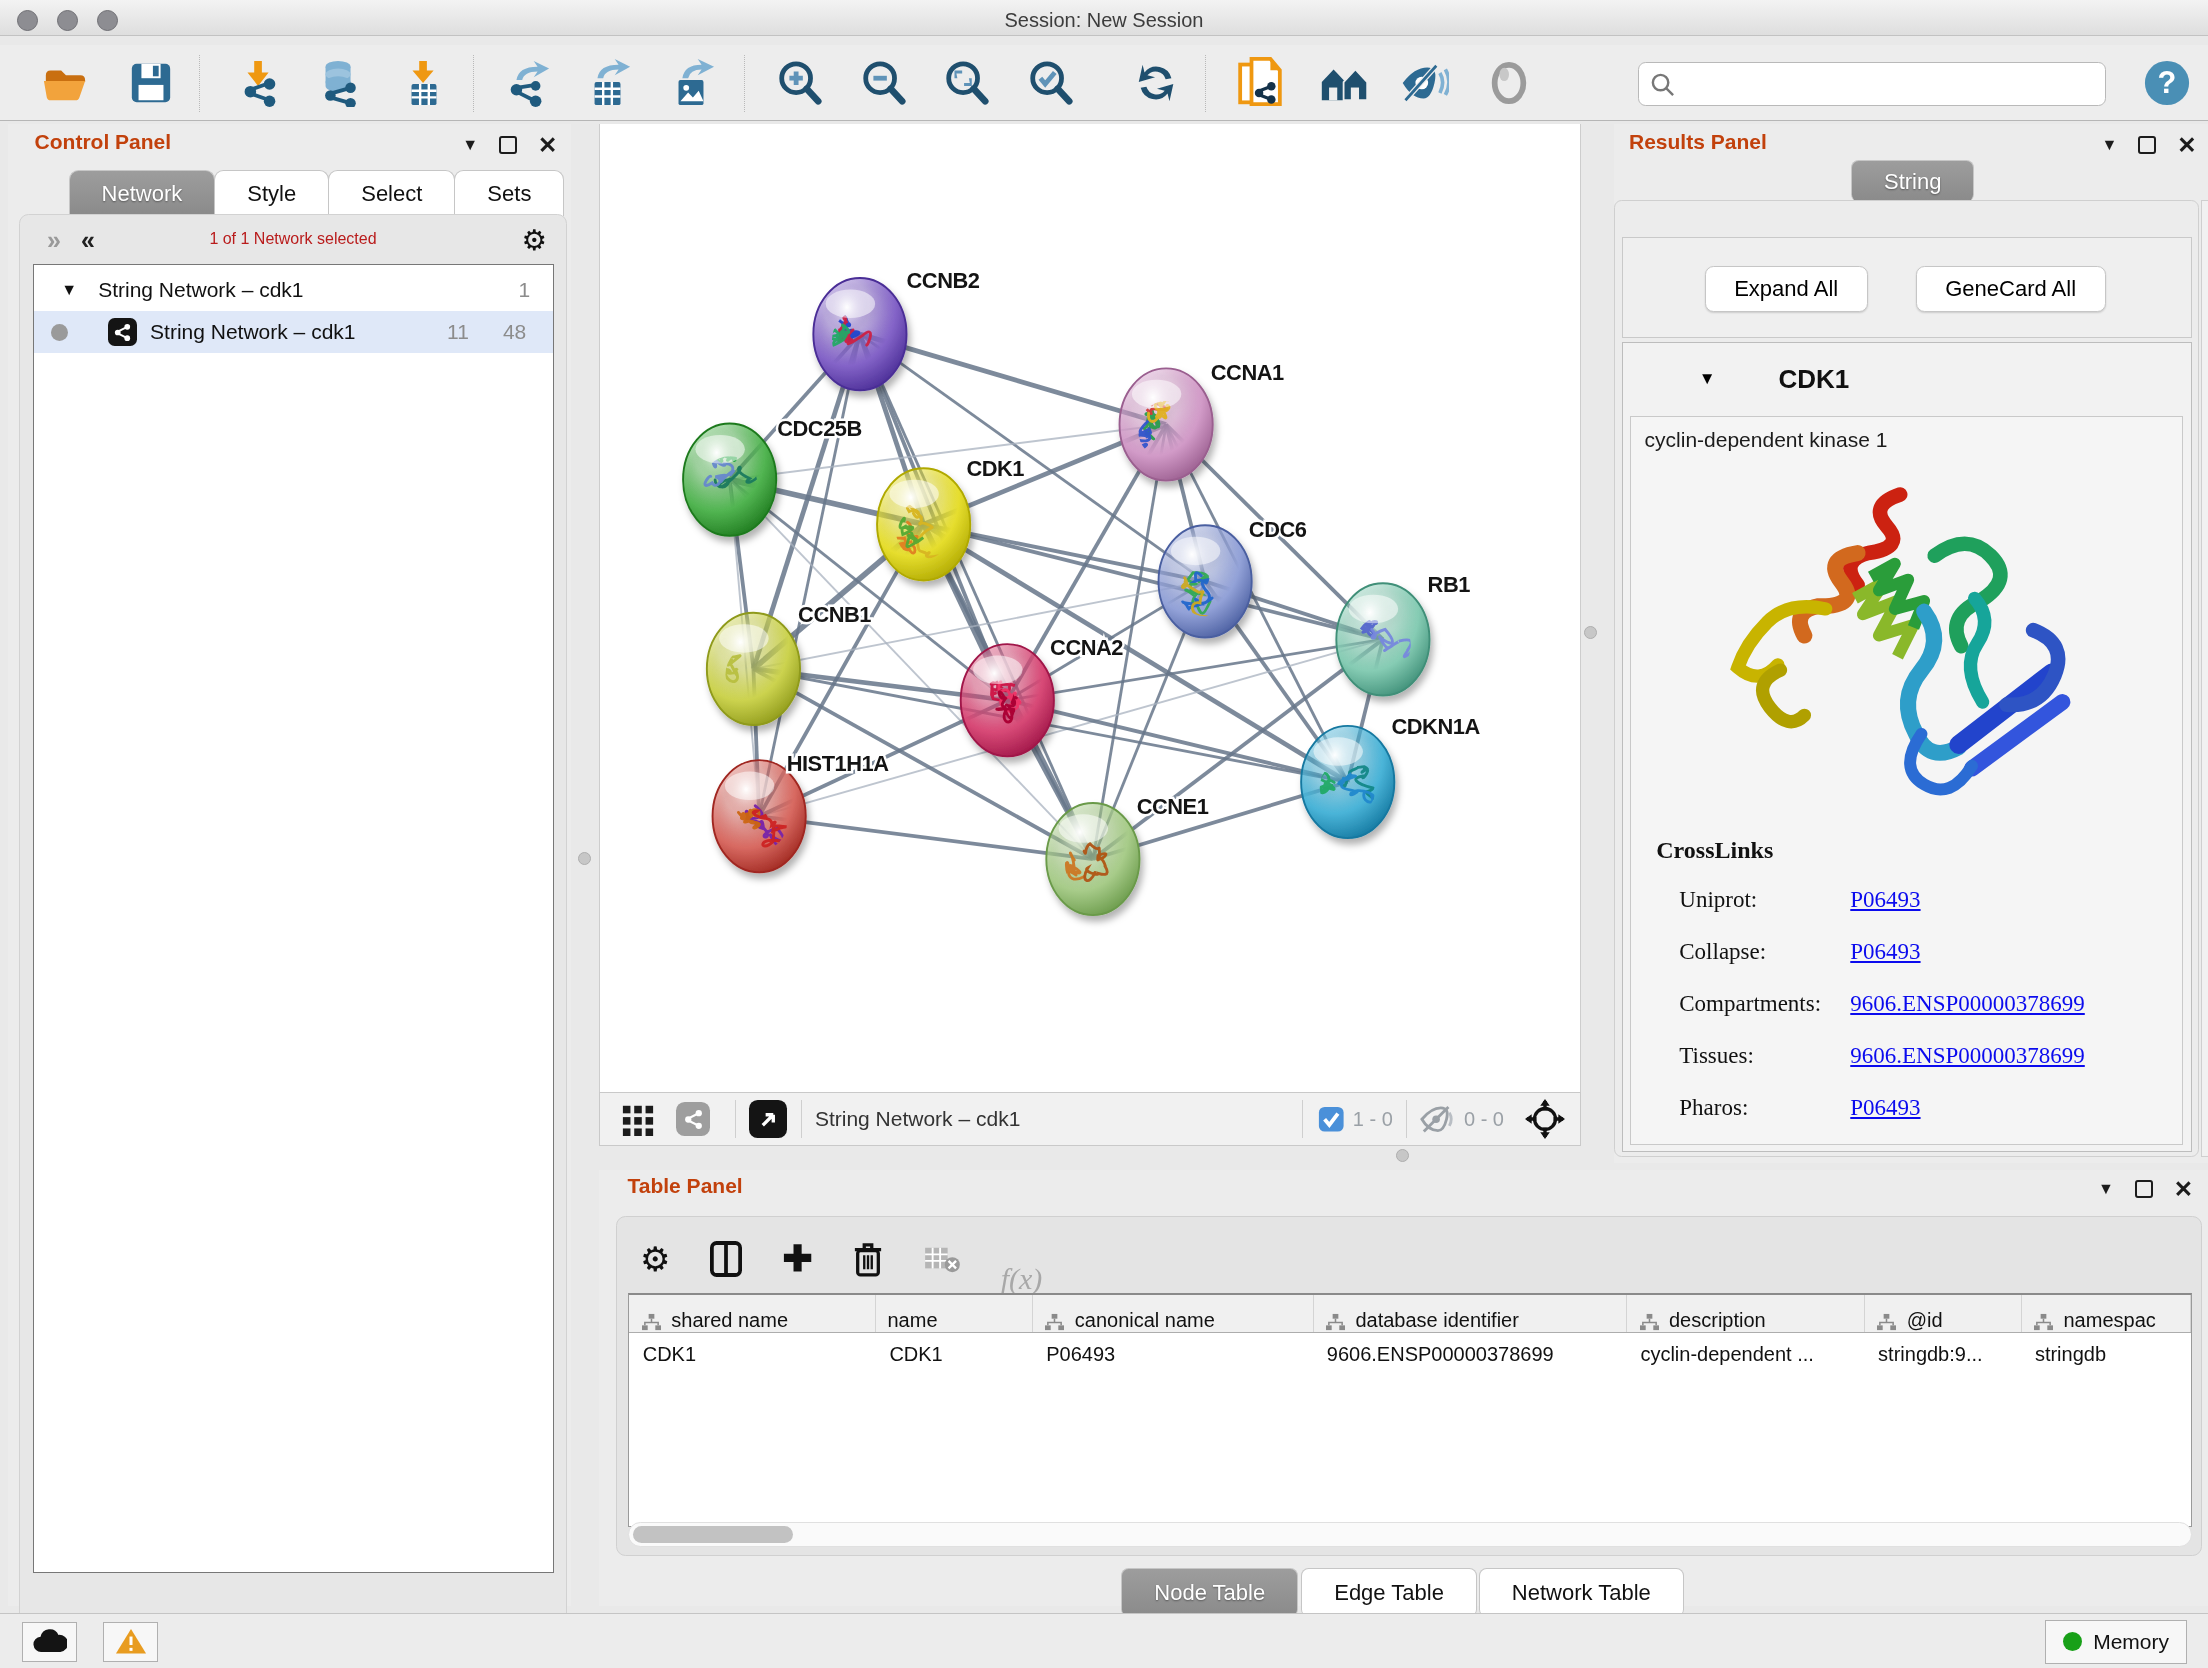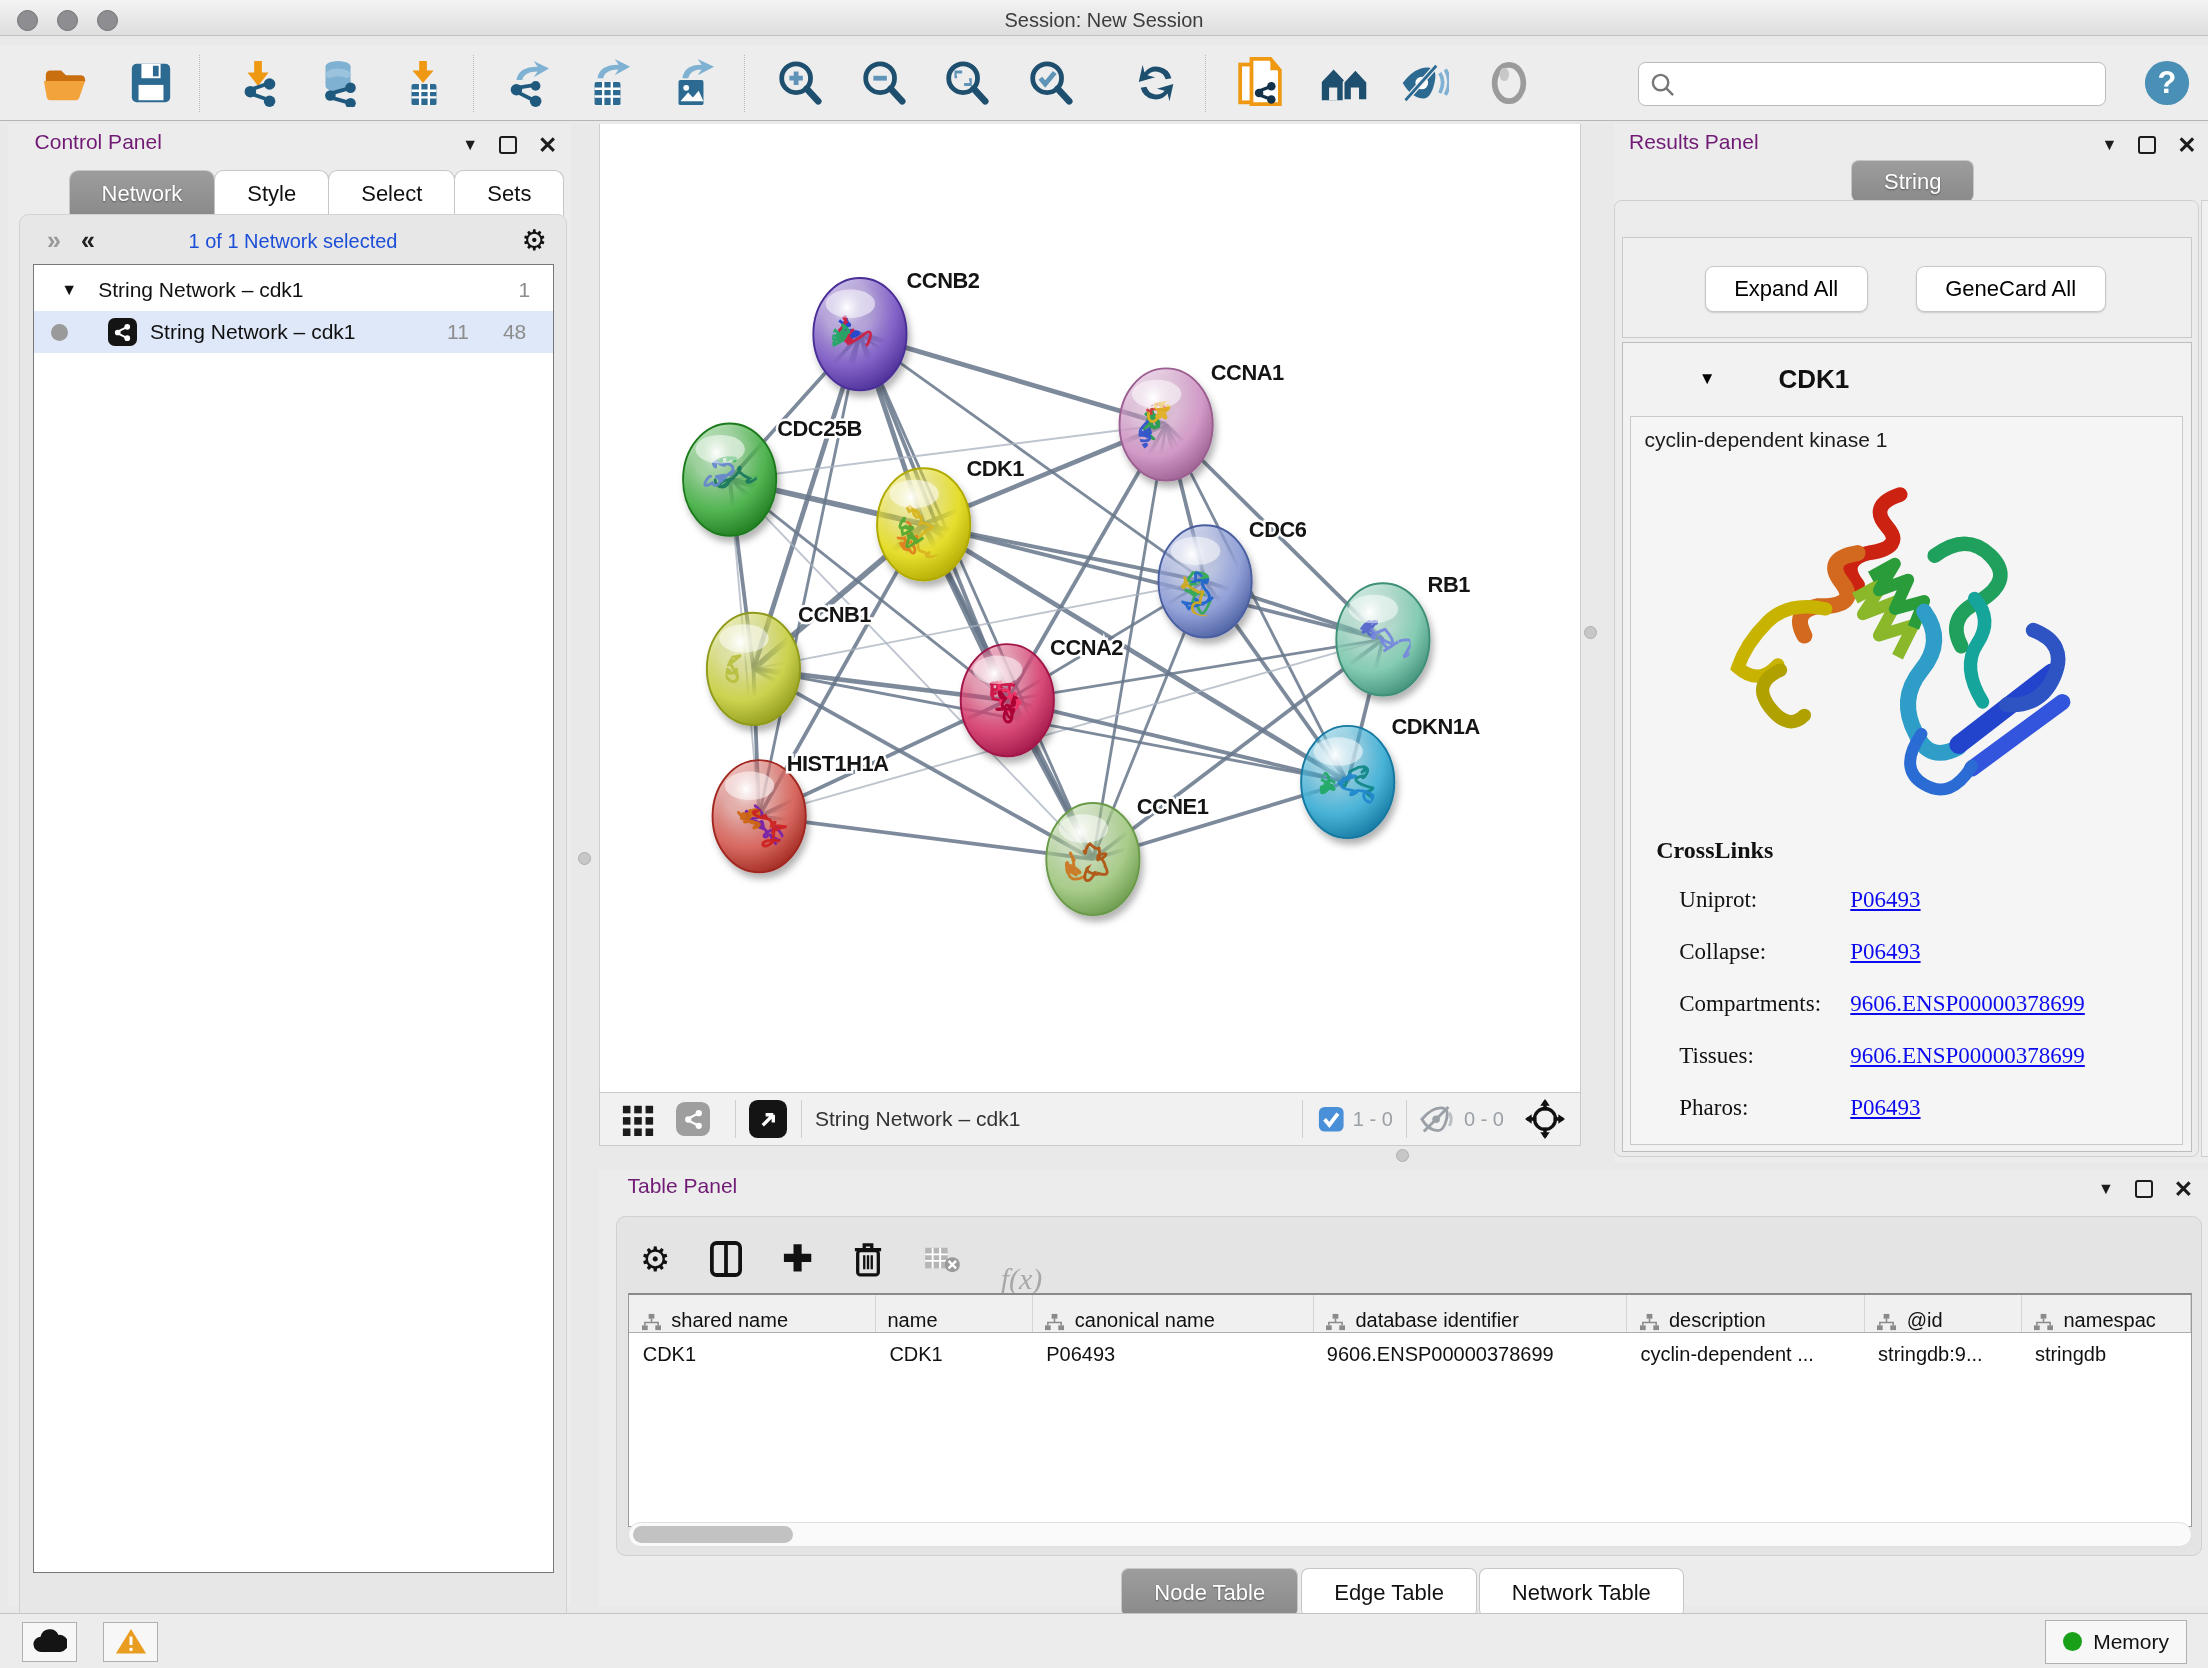--- a/index.html
+++ b/index.html
@@ -9,21 +9,21 @@
   .titlebar{position:absolute;left:0;top:0;width:2208px;height:36px;background:linear-gradient(#f3f3f3,#dedede);border-bottom:1px solid #c2c2c2;}
   .tl{position:absolute;top:9.5px;width:21px;height:21px;border-radius:50%;background:#8d8d92;border:1px solid #6f6f74;}
   .win-title{position:absolute;left:0;right:0;top:8.6px;text-align:center;font-size:20px;color:#3c3c3c;}
   
   .toolbar{position:absolute;left:0;top:45px;width:2208px;height:76px;background:#ededed;border-bottom:1px solid #b6b6b6;}
   .tbtn{position:absolute;top:13.3px;width:49px;height:49px;display:flex;align-items:center;justify-content:center;}
   .tsep{position:absolute;top:9.5px;width:0;height:57px;border-left:1.9px dotted #b9b9b9;}
   .searchbox{position:absolute;left:1638px;top:17px;width:468px;height:44px;background:#ffffff;border:1px solid #b9b9b9;border-radius:7.6px;display:flex;align-items:center;padding-left:9.5px;}
   .searchbox input{border:none;outline:none;font-size:19px;flex:1;background:transparent;font-family:"Liberation Sans",sans-serif;}
   
-  .panel-title{font-size:21px;color:#701a75;}
+  .panel-title{font-size:21px;color:#c2410c;font-weight:bold;}
   .ph-icons{position:absolute;display:flex;gap:21px;align-items:center;color:#1c1c1c;}
   .ph-tri{font-size:16px;}
   .ph-box{width:18px;height:18px;border:2.4px solid #1c1c1c;border-radius:2.9px;}
   .ph-x{font-size:23px;font-weight:bold;}
   .tabbtn{height:46px;padding:0 32px;background:#ffffff;border:1px solid #c6c6c6;border-bottom:none;display:flex;align-items:center;font-size:22px;color:#111;border-radius:9.5px 9.5px 0 0;margin-right:-1px;}
   .tabbtn.sel{background:linear-gradient(#9d9d9d,#8a8a8a);color:#fff;text-shadow:0 1px 1.9px rgba(0,0,0,.4);}
   
   .control{position:absolute;left:7.6px;top:124px;width:563px;height:1482px;background:#ececec;}
   .ctabs{position:absolute;left:61px;top:46px;display:flex;}
   .csub{position:absolute;left:11.4px;top:90px;width:548px;height:1496px;background:#e7e7e7;border:1px solid #d2d2d2;border-radius:9.5px;}
@@ -261,21 +261,21 @@
     <div class="ctabs" id="control-tabs">
         <div class="tabbtn sel">Network</div>
         <div class="tabbtn">Style</div>
         <div class="tabbtn">Select</div>
         <div class="tabbtn">Sets</div>
       </div>
     <div class="csub">
       <div class="crow1">
         <span class="chev" style="left:27px;color:#9a9a9a;">»</span>
         <span class="chev" style="left:61px;color:#222;">«</span>
-        <div style="position:absolute;left:0;width:100%;text-align:center;top:7.6px;font-size:20px;color:#1d4ed8;">1 of 1 Network selected</div>
+        <div style="position:absolute;left:0;width:100%;text-align:center;top:7.6px;font-size:16px;color:#b91c1c;">1 of 1 Network selected</div>
         <span style="position:absolute;right:19px;top:1.9px;font-size:28.5px;color:#111;">⚙</span>
       </div>
       <div class="clistbox">
         <div class="netrow" style="top:3.8px">
           <span style="margin-left:27px;font-size:16px;">▼</span>
           <span style="margin-left:21px;">String Network – cdk1</span>
           <span class="cnt" style="margin-left:auto;margin-right:23px;">1</span>
         </div>
         <div class="netrow" style="top:46px;background:#dfe8f8;">
           <span style="margin-left:17px;width:17px;height:17px;border-radius:50%;background:#9a9a9a;"></span>

